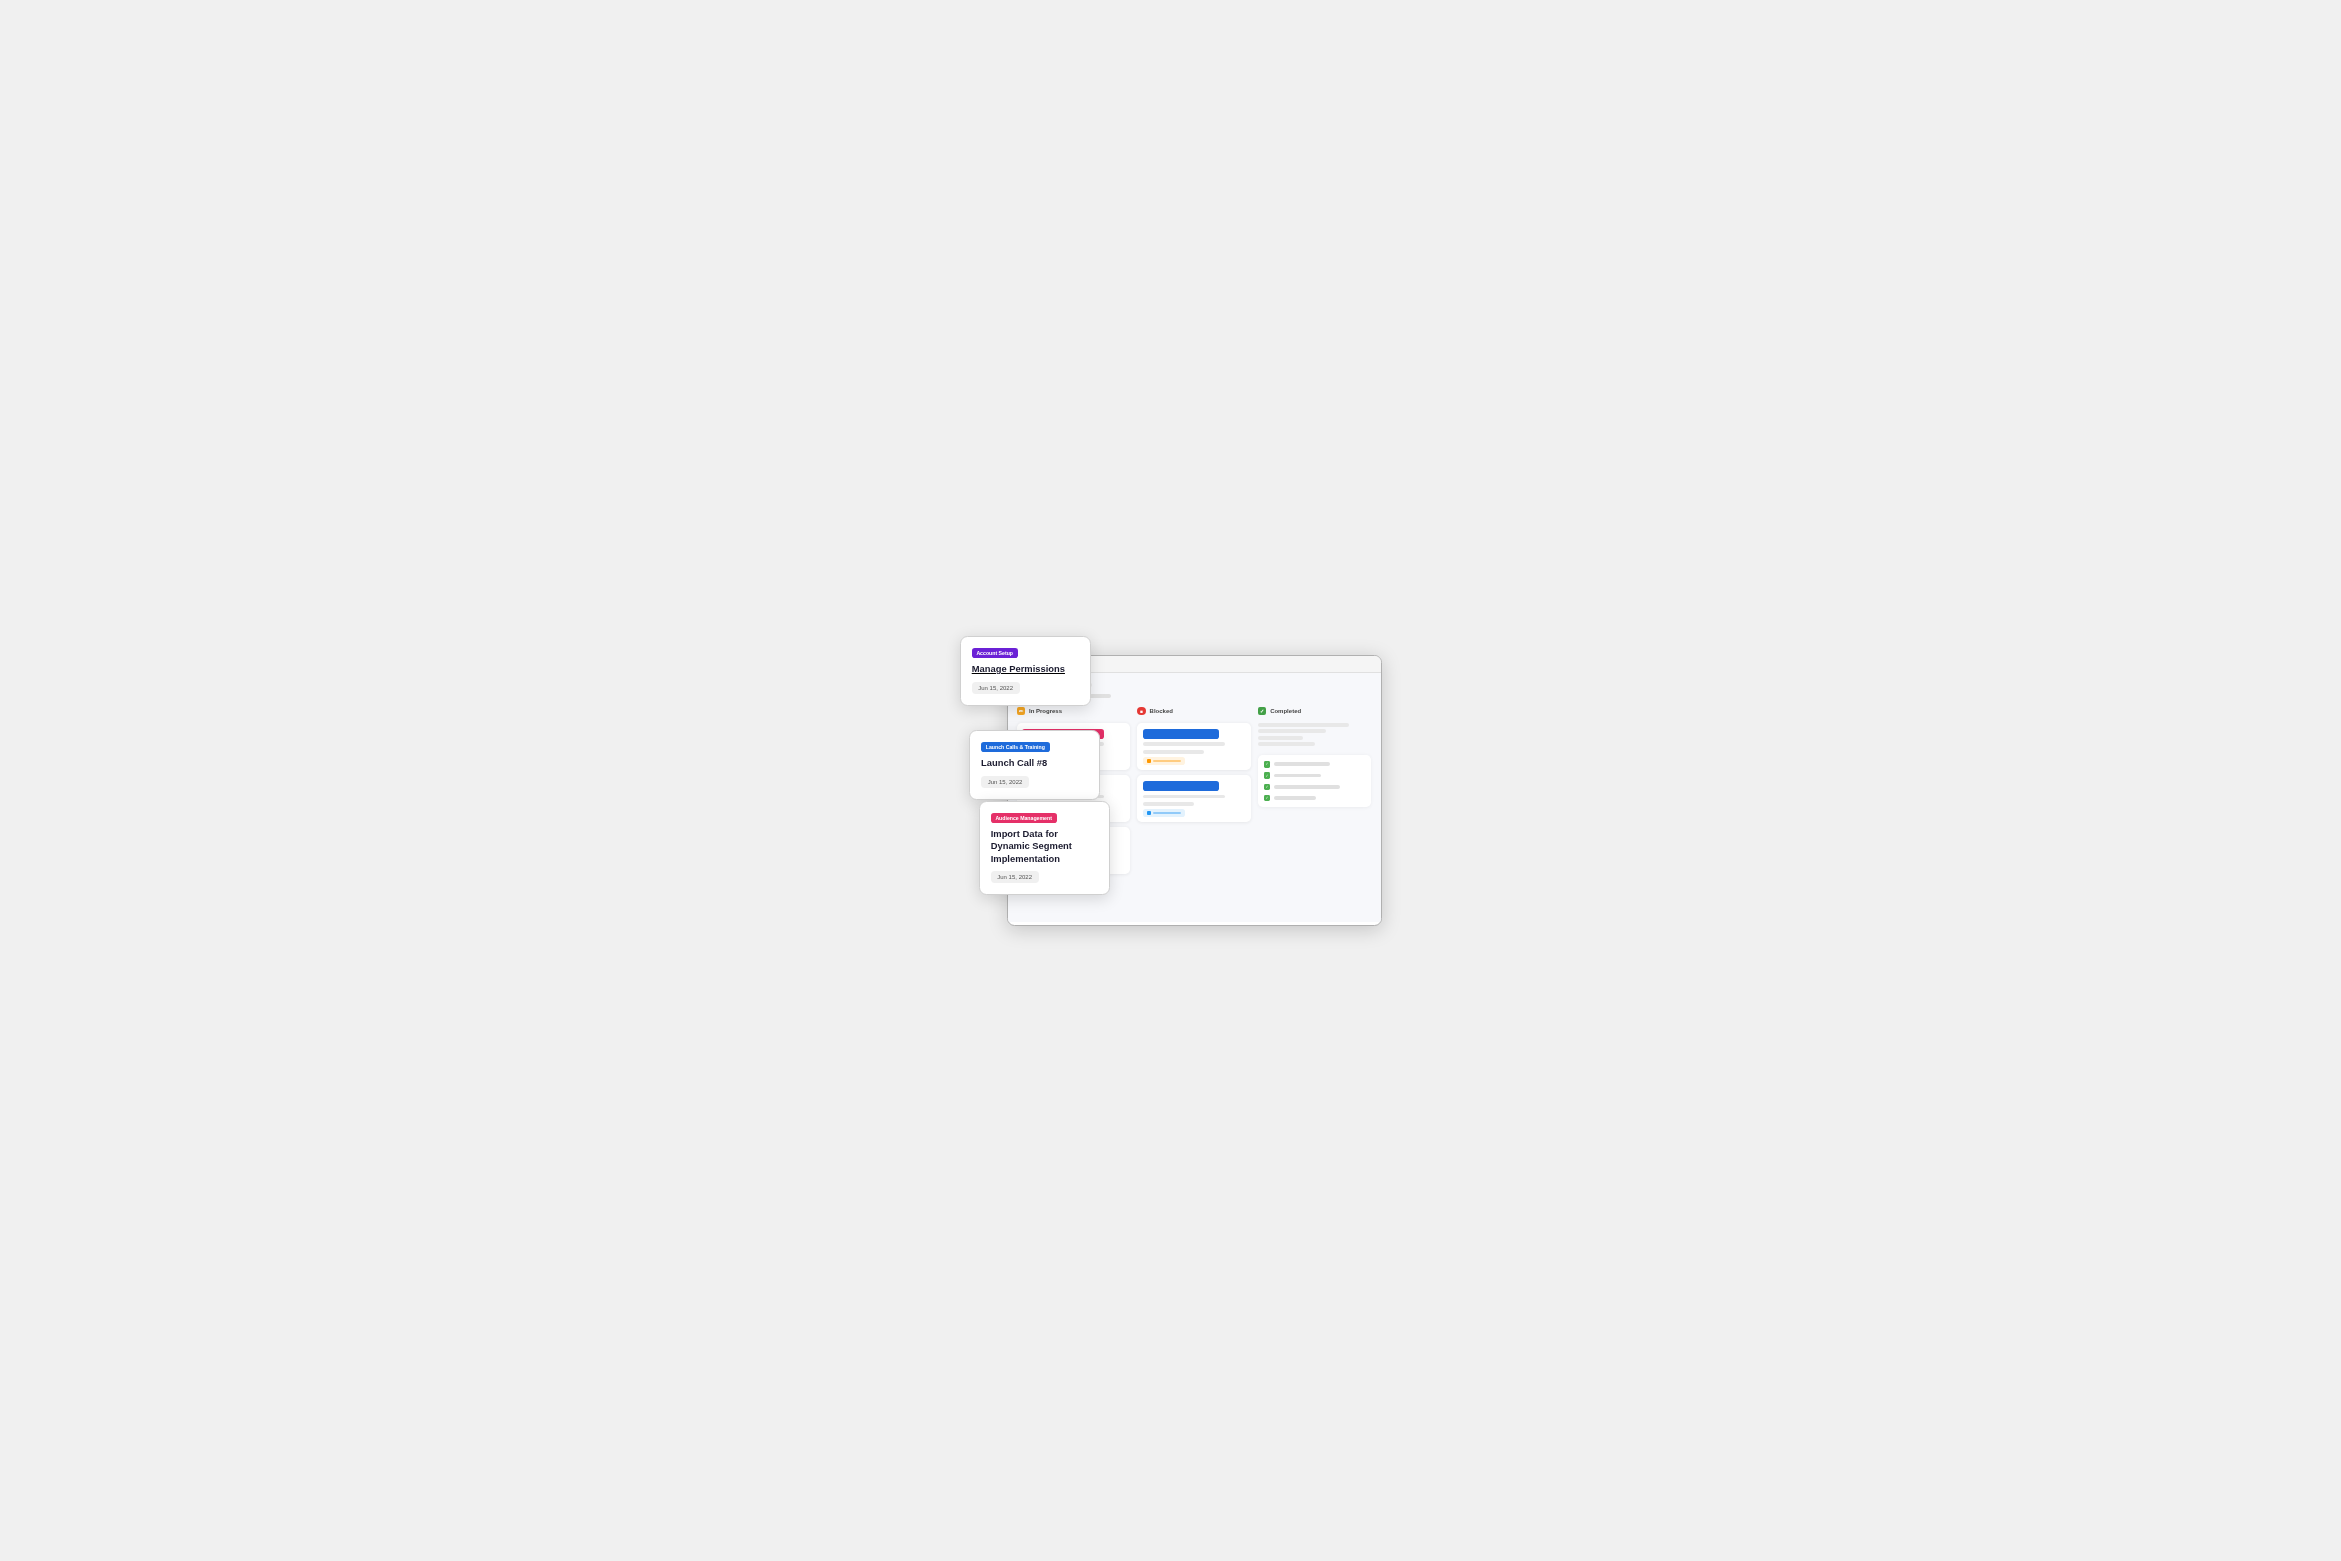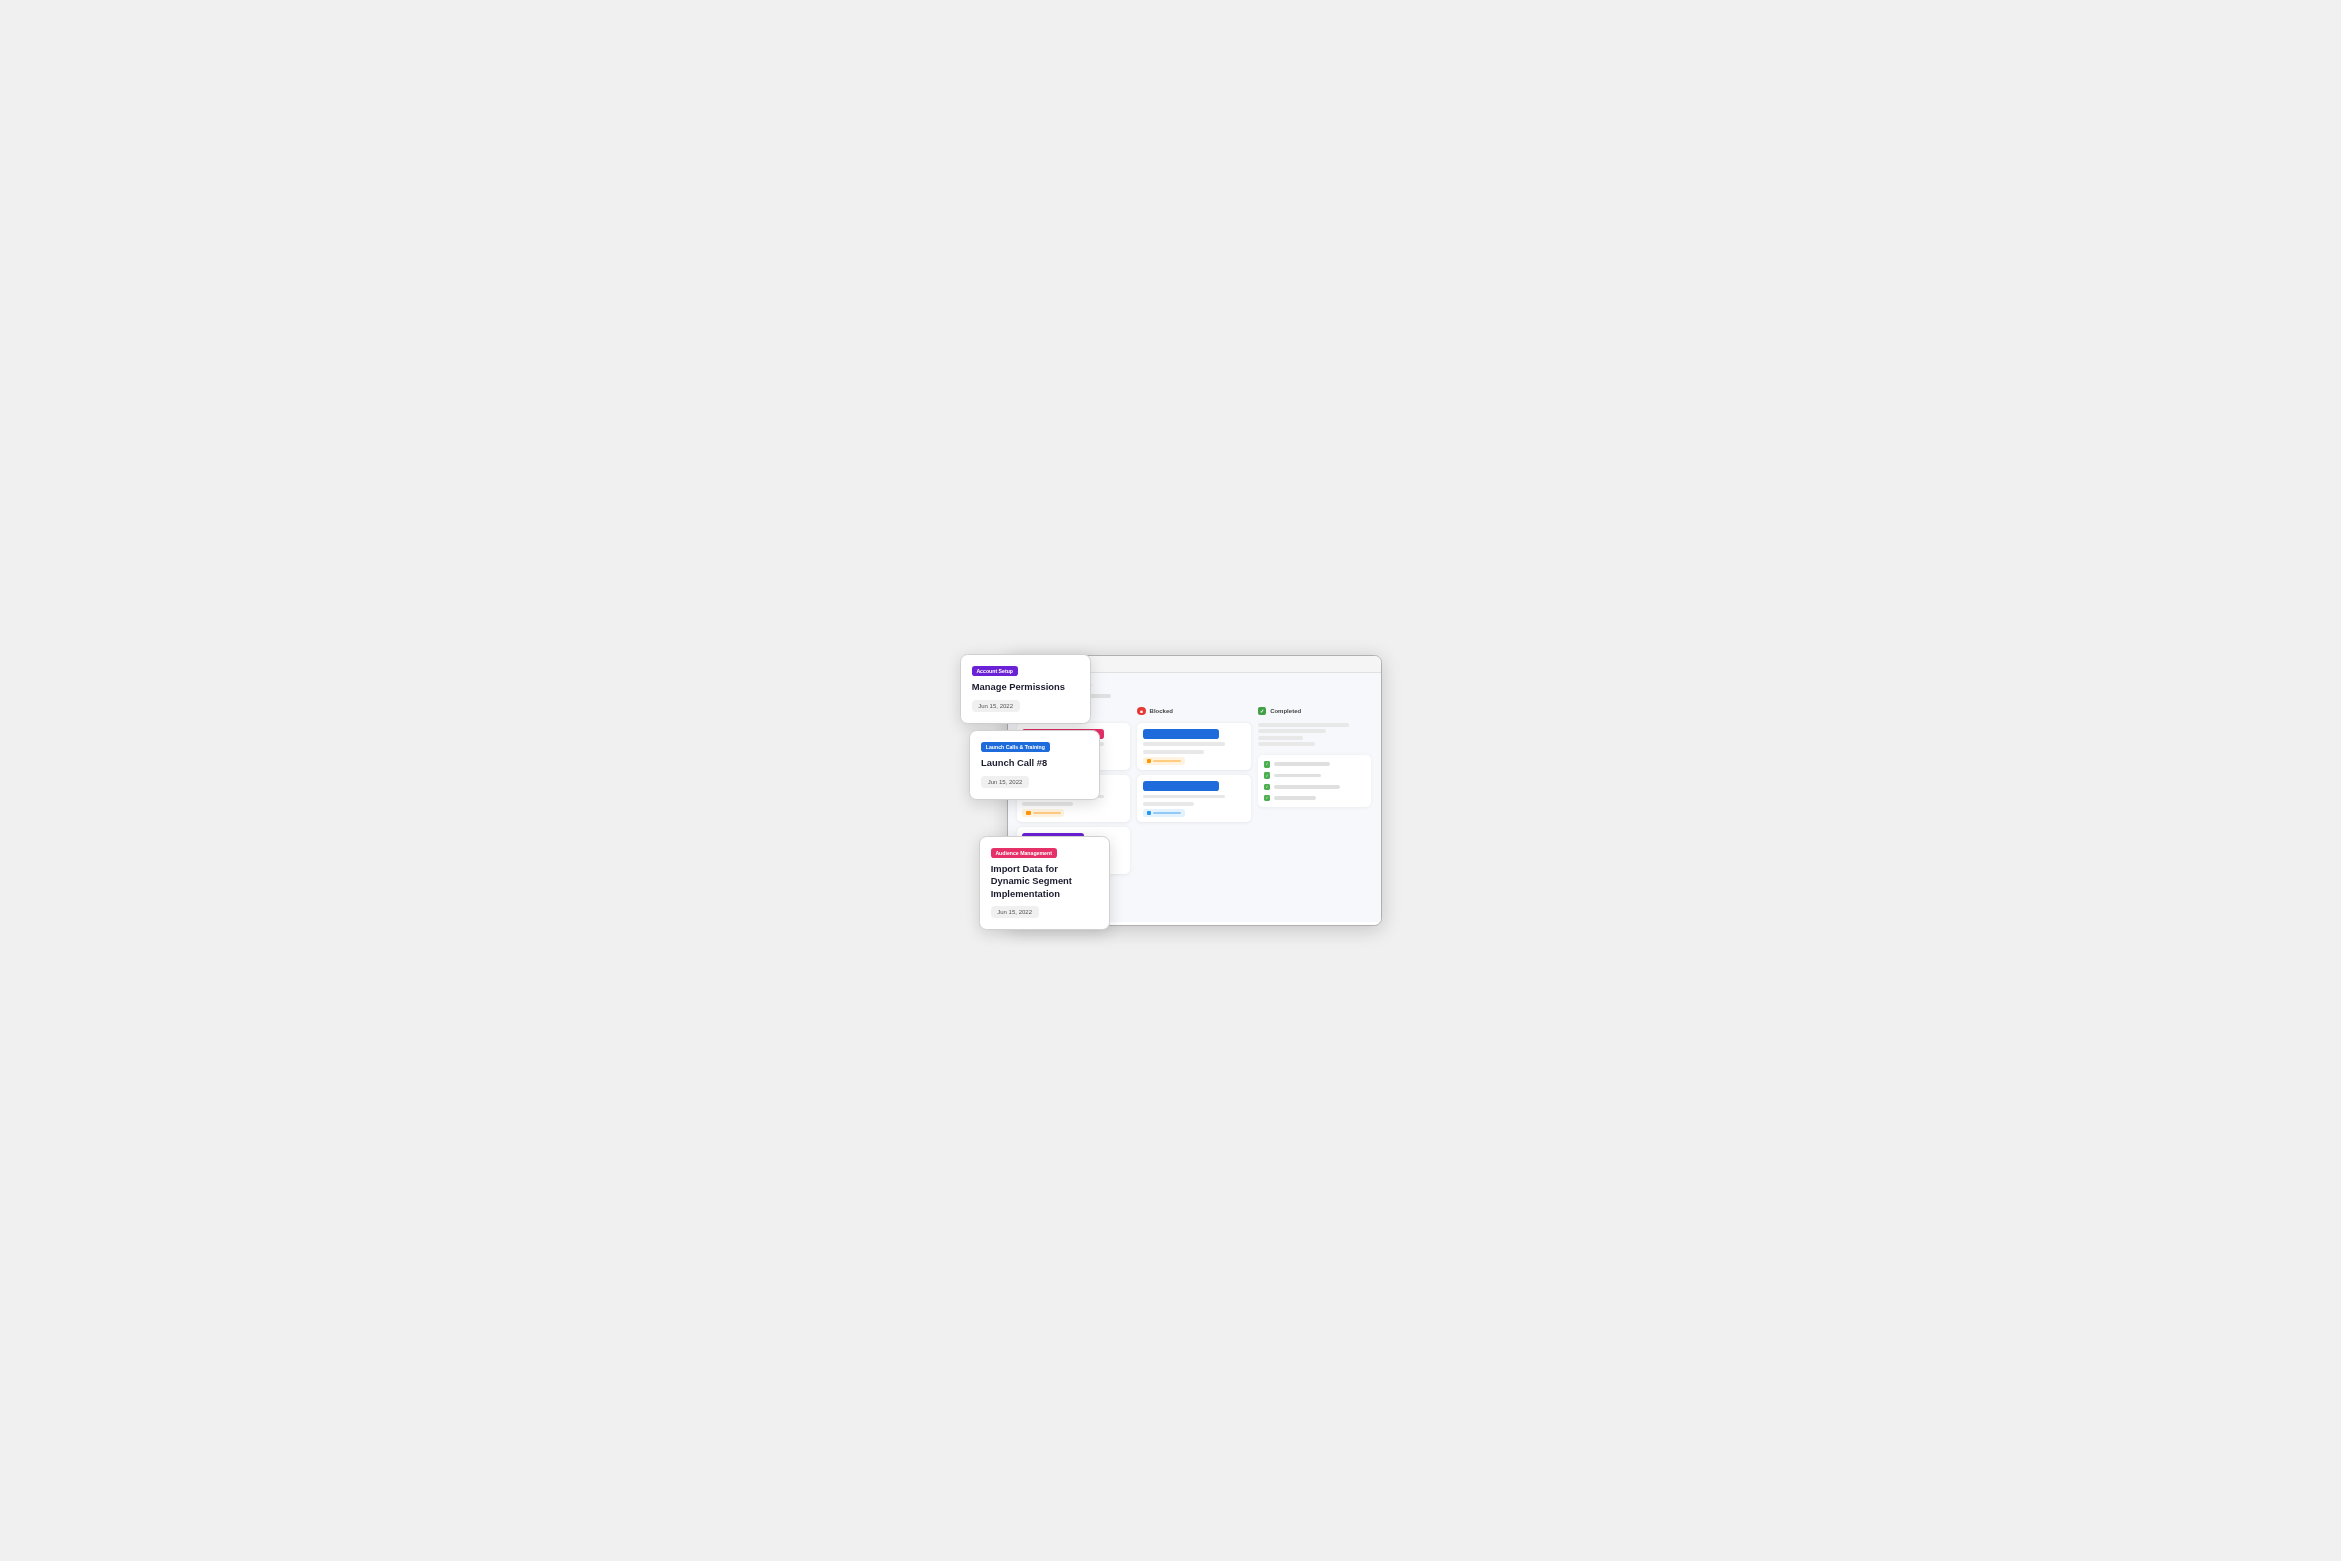--- a/index.html
+++ b/index.html
@@ -219,33 +219,34 @@
     .floating-card {
       position: absolute;
       background: #fff;
       border-radius: 7.5px;
       box-shadow: 0 3.7px 15px rgba(0,0,0,0.14);
       padding: 11.2px;
       border: 0.9px solid #d0d0d0;
     }
 
     .card-1 {
-      top: 18px;
+      top: 0;
       left: 0;
       width: 131px;
+      text-decoration: underline;
     }
 
     .card-2 {
       top: 94px;
       left: 9.4px;
       width: 131px;
     }
 
     .card-3 {
-      top: 200px;
+      top: 165px;
       left: 19px;
       width: 131px;
     }
 
     .card-tag {
       display: inline-block;
       border-radius: 2.8px;
       padding: 1.9px 4.7px;
       font-size: 5.2px;
       font-weight: 700;

